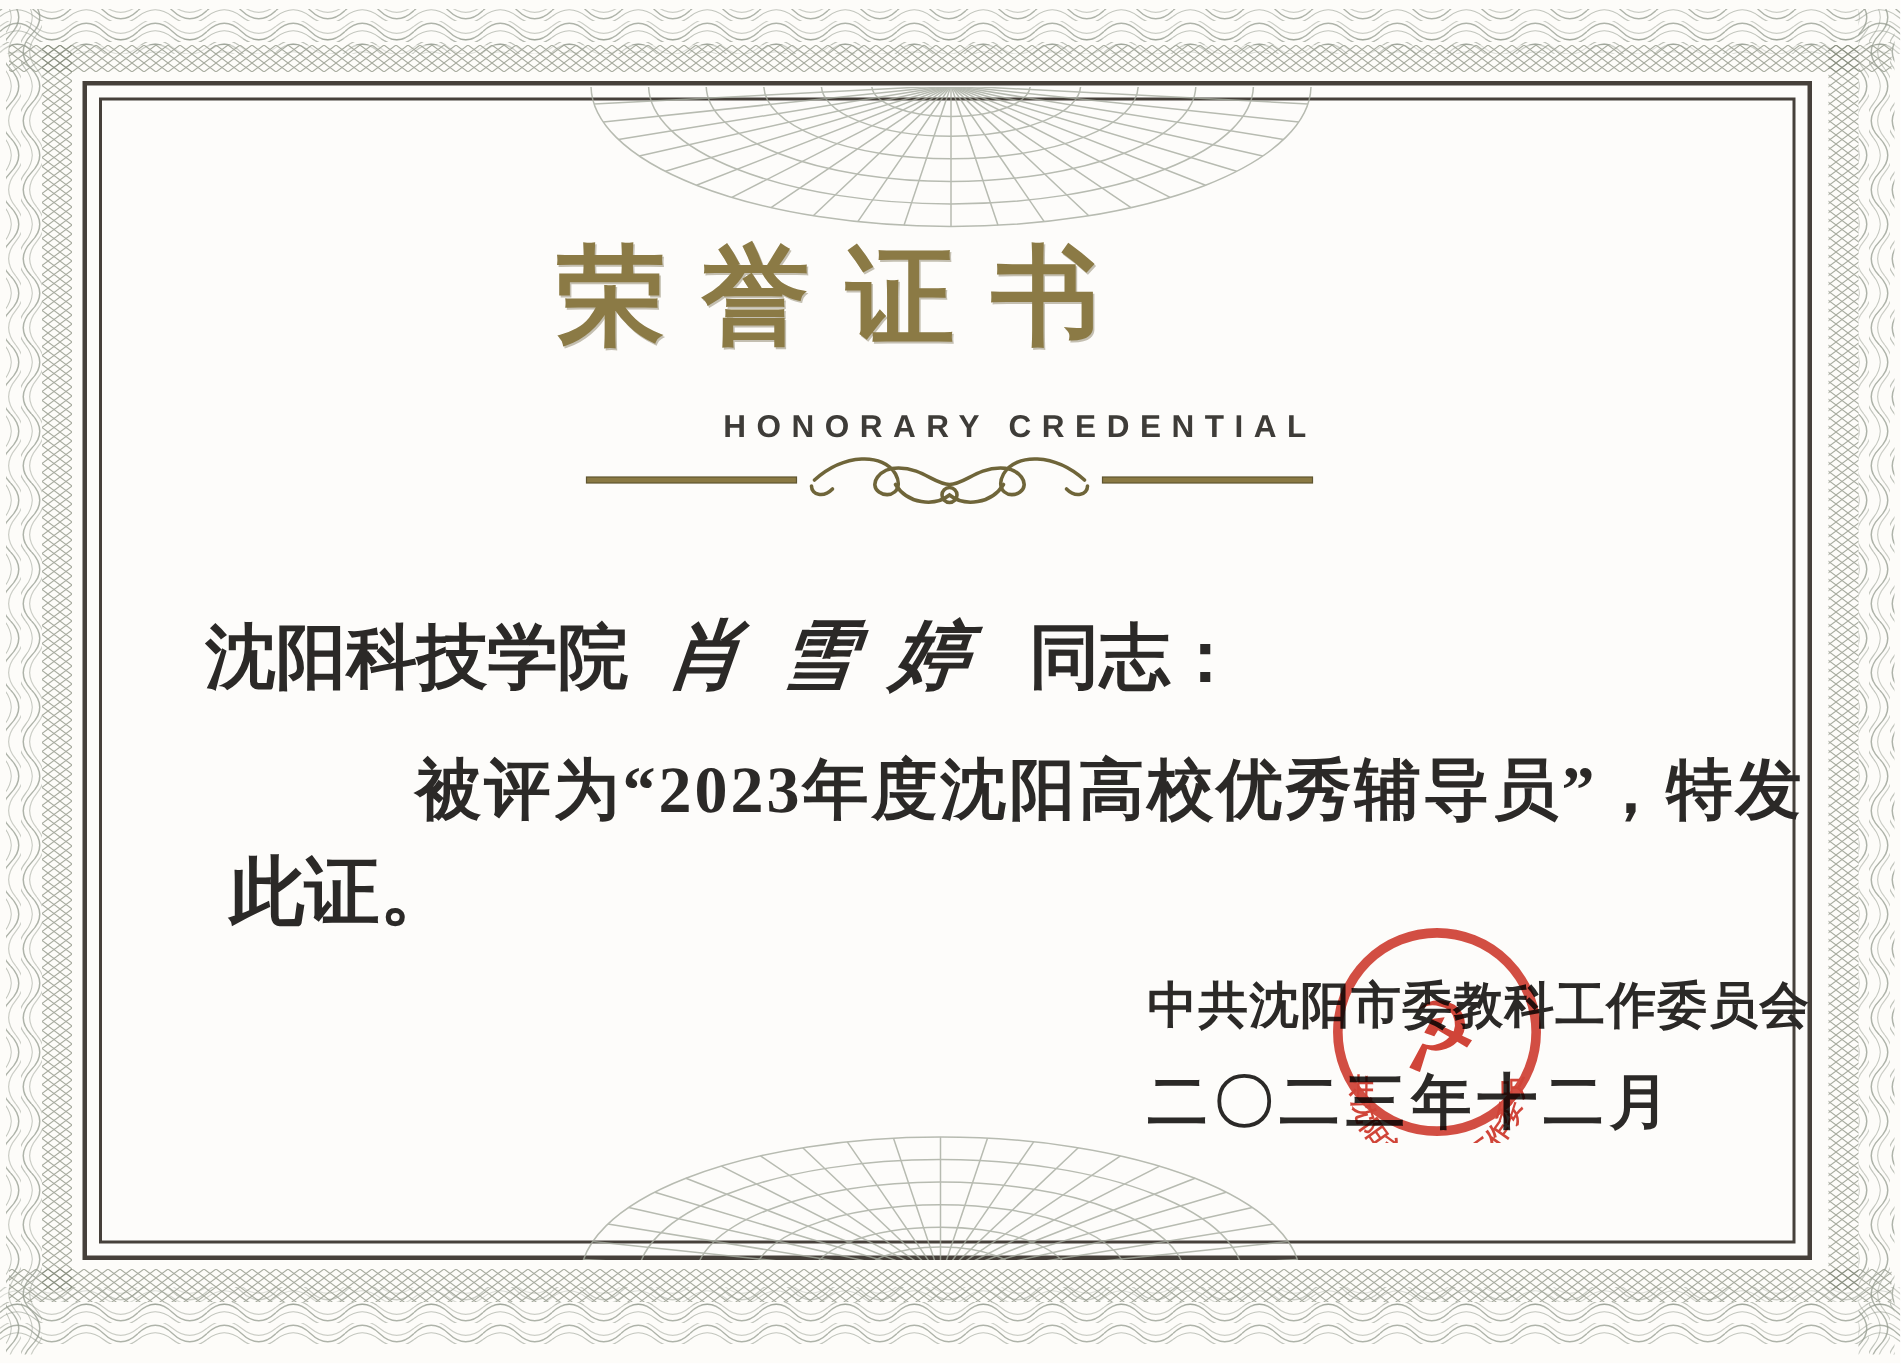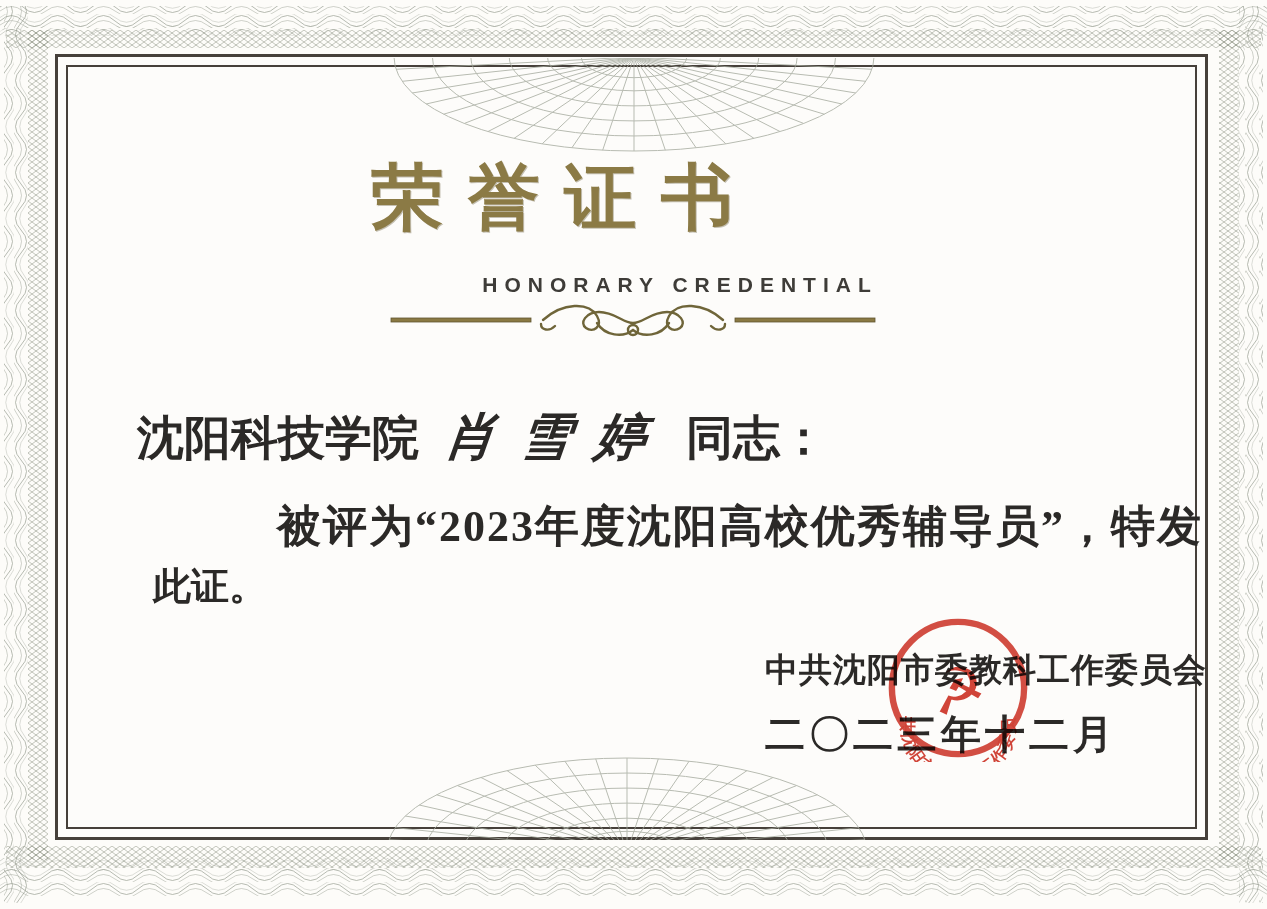--- a/index.html
+++ b/index.html
@@ -36,21 +36,21 @@
     color:#3e3c38;font-family:"Liberation Sans","DejaVu Sans",sans-serif;padding-left:43px;
   }
   .flourish{position:absolute;left:383px;top:300px;z-index:3;}
 
   .line1{position:absolute;left:137px;top:403px;font-size:47px;font-weight:700;white-space:nowrap;}
   .recipient-name{
     display:inline-block;font-size:51px;font-weight:600;font-style:italic;
     letter-spacing:24px;margin:0 16px 0 26px;transform:skewX(-6deg);
   }
   .line2{position:absolute;left:237px;top:497px;font-size:44px;font-weight:700;letter-spacing:2px;white-space:nowrap;margin-left:40px;}
-  .line3{position:absolute;left:153px;top:561px;font-size:38px;font-weight:700;}
+  .line3{position:absolute;left:153px;top:561px;font-size:50px;font-weight:700;}
 
   .issuer{
     position:absolute;left:765px;top:648px;width:380px;text-align:center;
     font-size:33px;font-weight:700;letter-spacing:1px;white-space:nowrap;
   }
   .date{
     position:absolute;left:765px;top:707px;width:370px;
     font-size:40px;font-weight:700;letter-spacing:4px;white-space:nowrap;
   }
   .seal{

